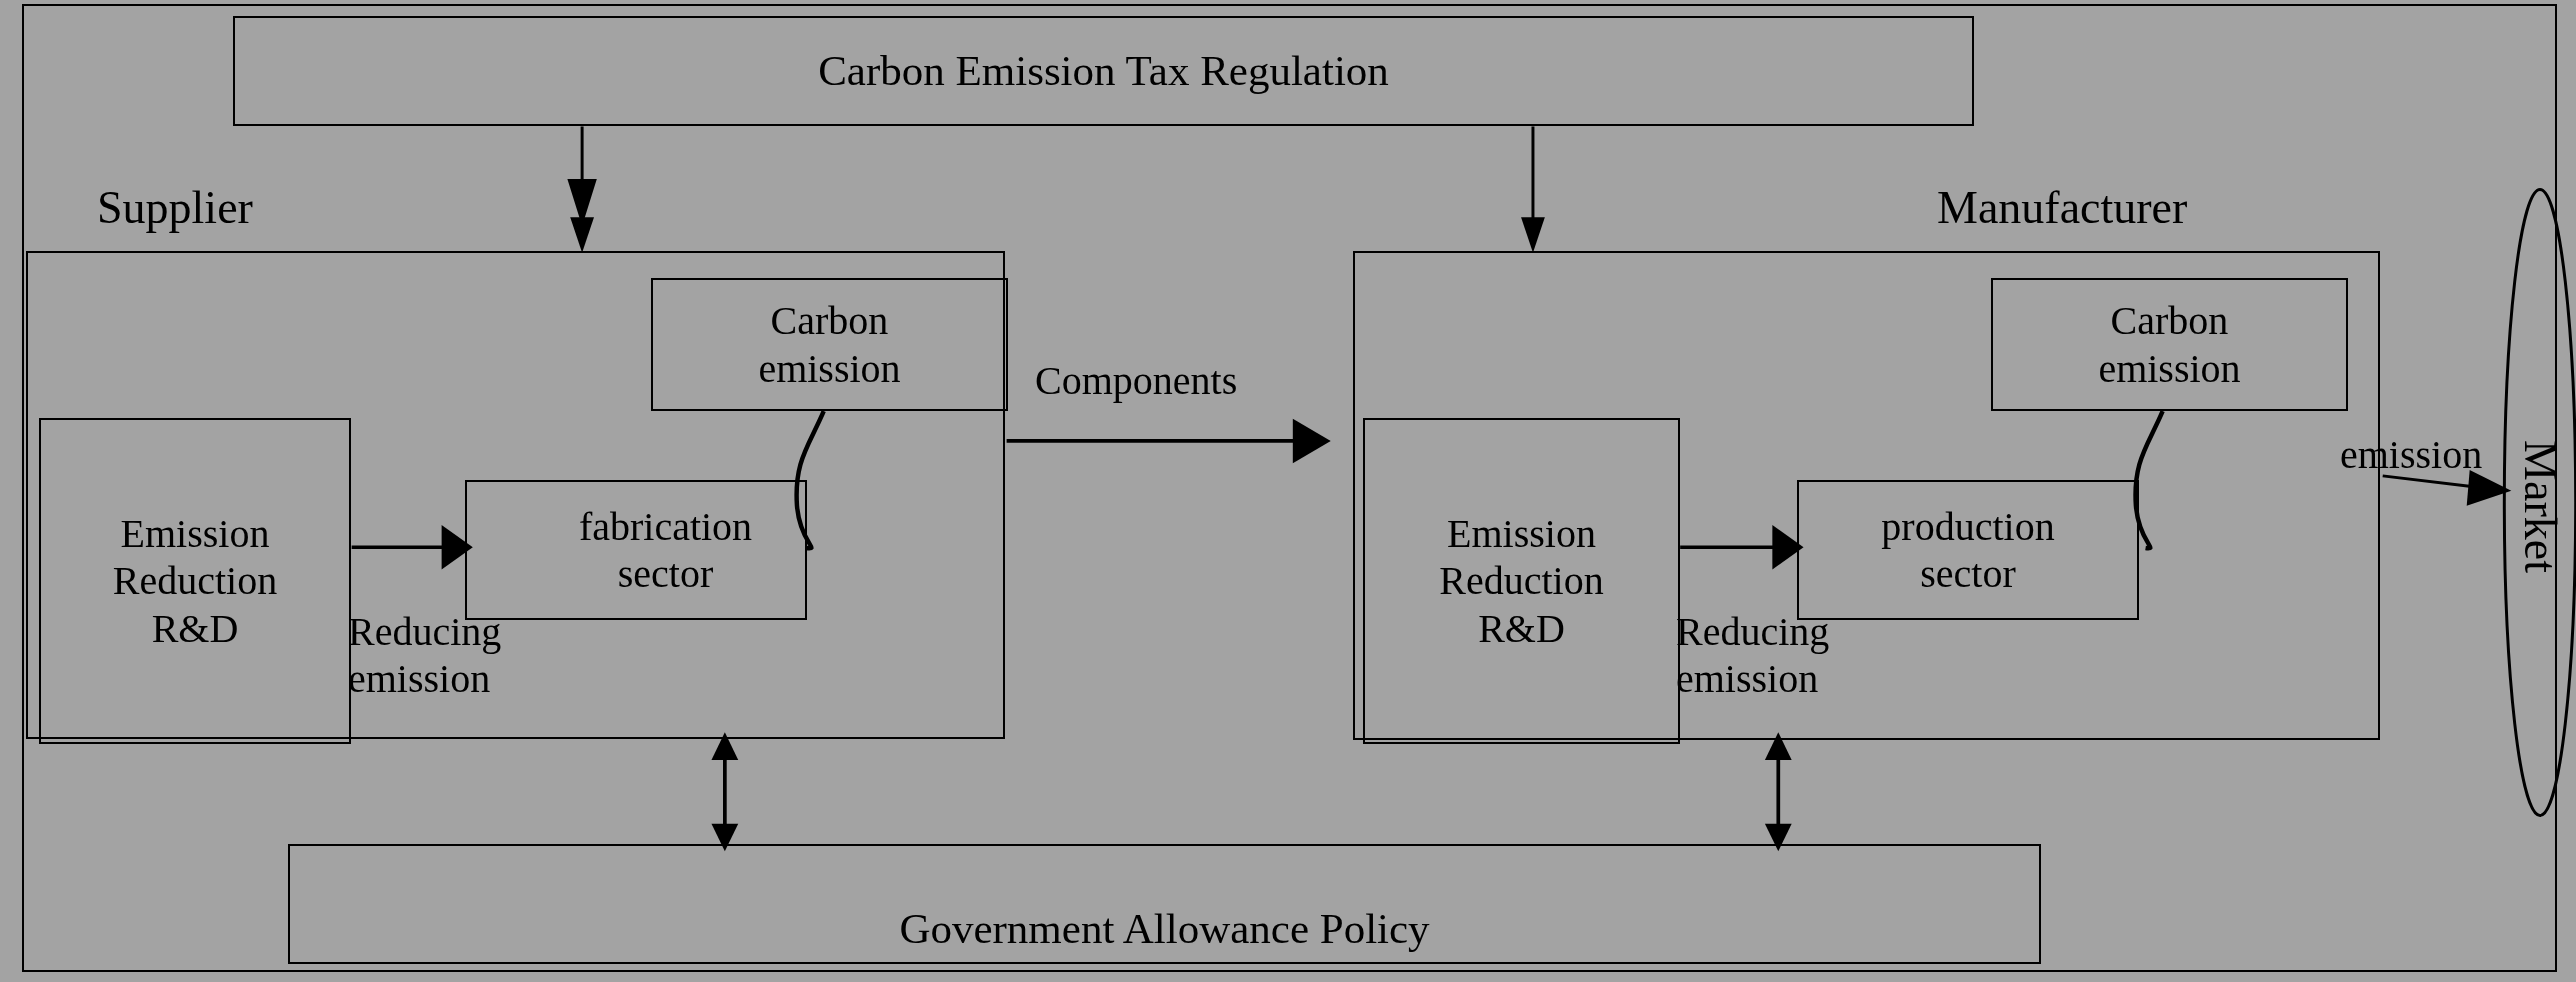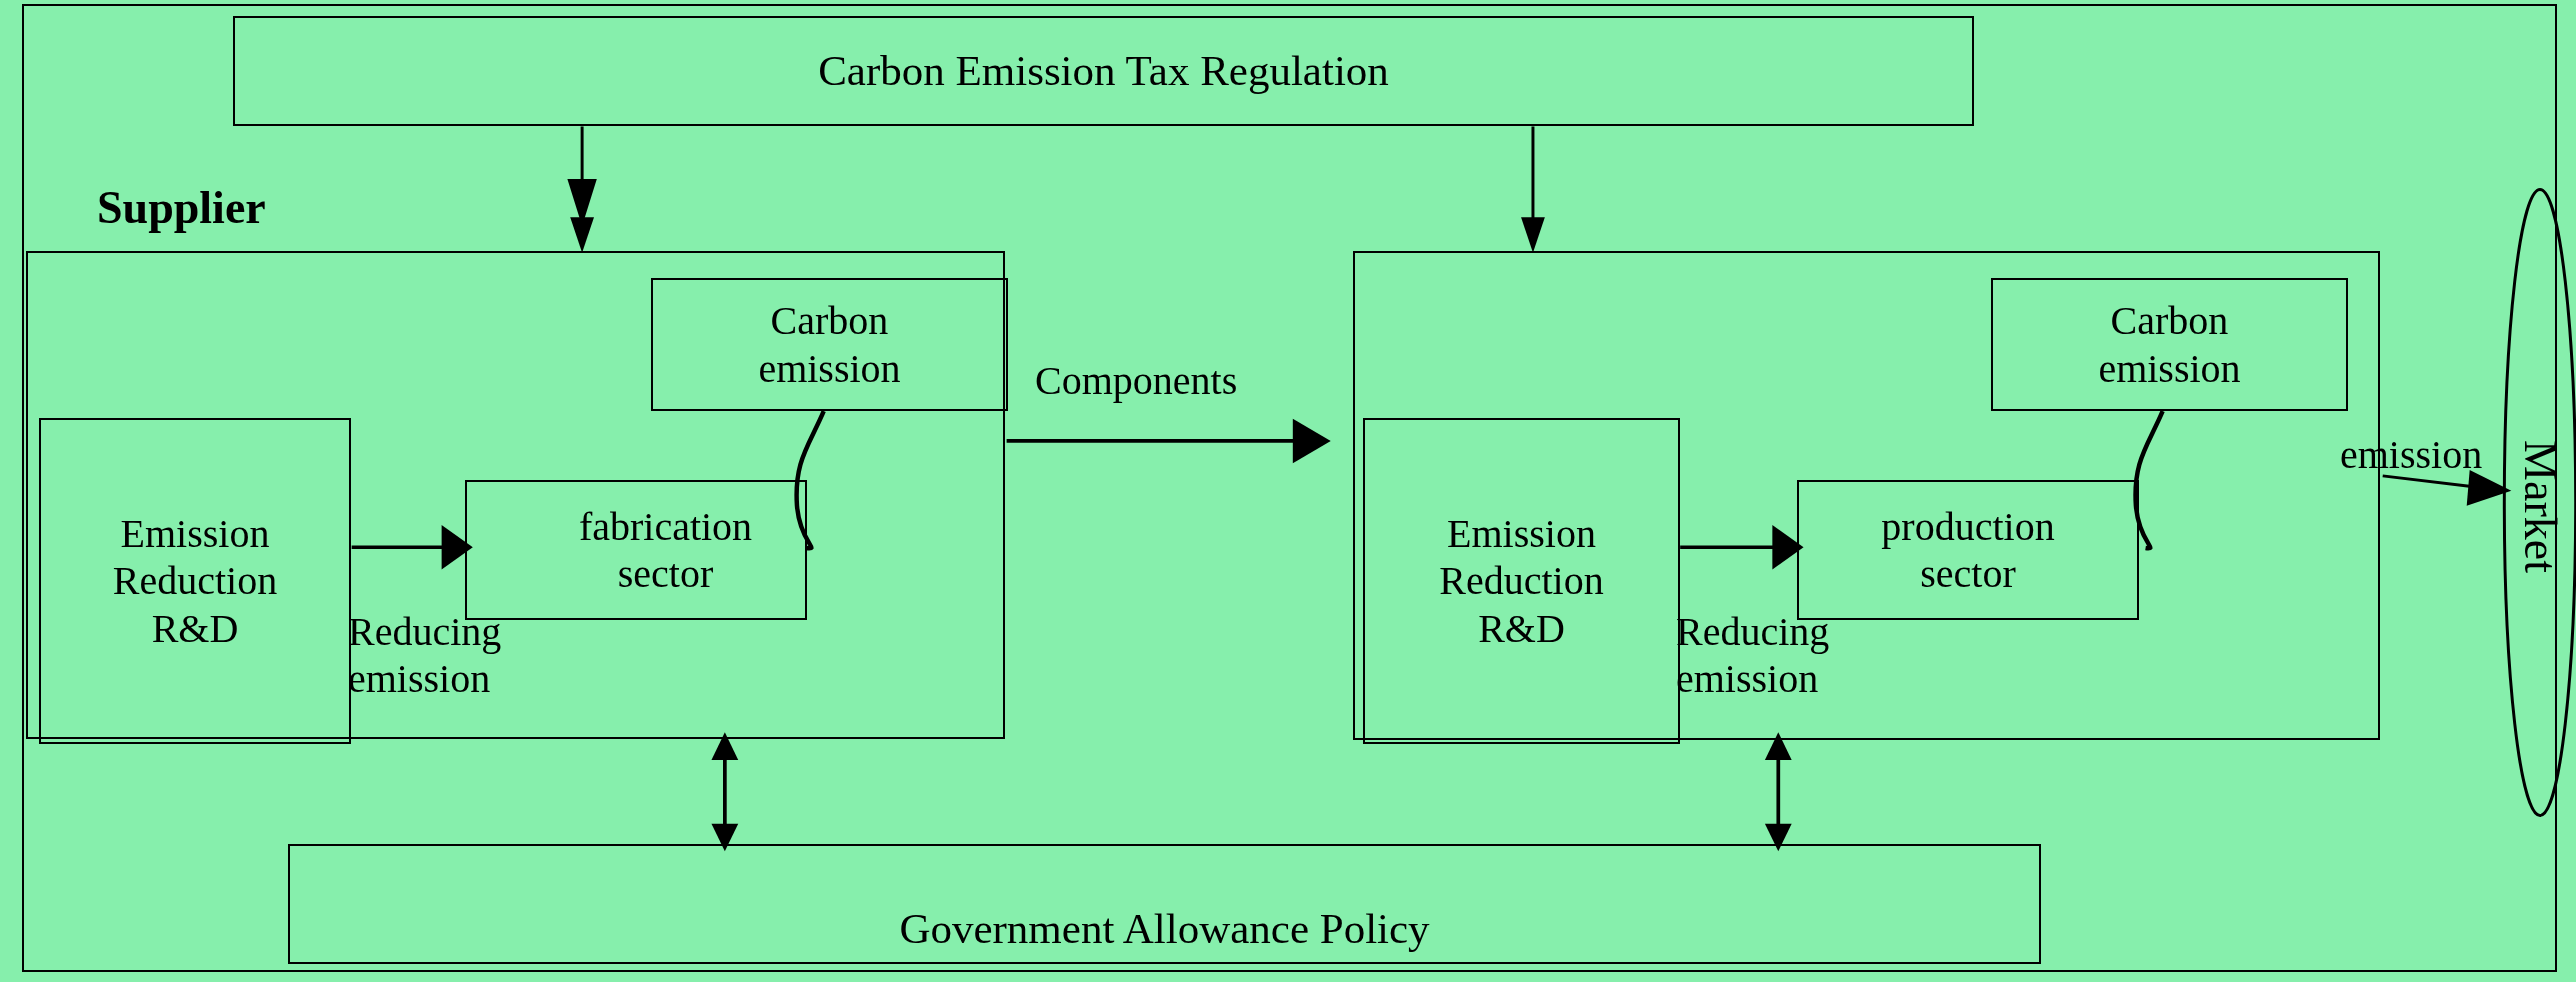--- a/index.html
+++ b/index.html
@@ -1,34 +1,34 @@
 <!DOCTYPE html>
 <html style="font-size:12px"><head>
 <meta charset="utf-8">
 <title>Supply Chain Carbon Emission Diagram</title>
 <style>
   html,body{margin:0;padding:0;background:#ffffff;}
   #stage{
     position:relative;
     width:2576px;height:983px;
-    background:#86efac;
+    background:#a3a3a3;
     font-family:"Liberation Serif","DejaVu Serif",serif;
     color:#000000;
     overflow:hidden;
   }
   .box{position:absolute;border:2.2px solid #000;background:transparent;box-sizing:border-box;}
   .label{
     position:absolute;
     display:flex;align-items:center;justify-content:center;
     text-align:center;line-height:1.18;
     white-space:pre-line;
     pointer-events:none;
   }
   .txt{position:absolute;white-space:nowrap;}
-  .bold{font-weight:bold;}
+  .bold{font-weight:normal;}
   svg.overlay{position:absolute;left:0;top:0;width:2576px;height:983px;overflow:visible;}
   .market-ellipse{position:absolute;}
   .market-text{
     position:absolute;
     transform-origin:center center;
     transform:rotate(90deg);
     white-space:nowrap;
     font-size:46px;
     text-align:center;
   }
@@ -58,20 +58,21 @@
 
   <div class="box" style="left:465px;top:480px;width:342px;height:140px;"></div>
   <div class="label" style="left:465px;top:480px;width:401px;height:140px;font-size:40px;">fabrication
 sector</div>
 
   <div class="label" style="left:348px;top:608px;width:245px;height:97px;font-size:40px;justify-content:flex-start;align-items:flex-start;text-align:left;">Reducing
 emission</div>
 
   <div class="txt" style="left:1035px;top:357px;font-size:40px;">Components</div>
 
+  <div class="txt bold" style="left:1937px;top:181px;font-size:46px;">Manufacturer</div>
 
   <div class="box" style="left:1353px;top:251px;width:1027px;height:489px;"></div>
 
   <div class="box" style="left:1991px;top:278px;width:357px;height:133px;"></div>
   <div class="label" style="left:1991px;top:278px;width:357px;height:133px;font-size:40px;">Carbon
 emission</div>
 
   <div class="box" style="left:1363px;top:418px;width:317px;height:326px;"></div>
   <div class="label" style="left:1363px;top:418px;width:317px;height:326px;font-size:40px;">Emission
 Reduction

